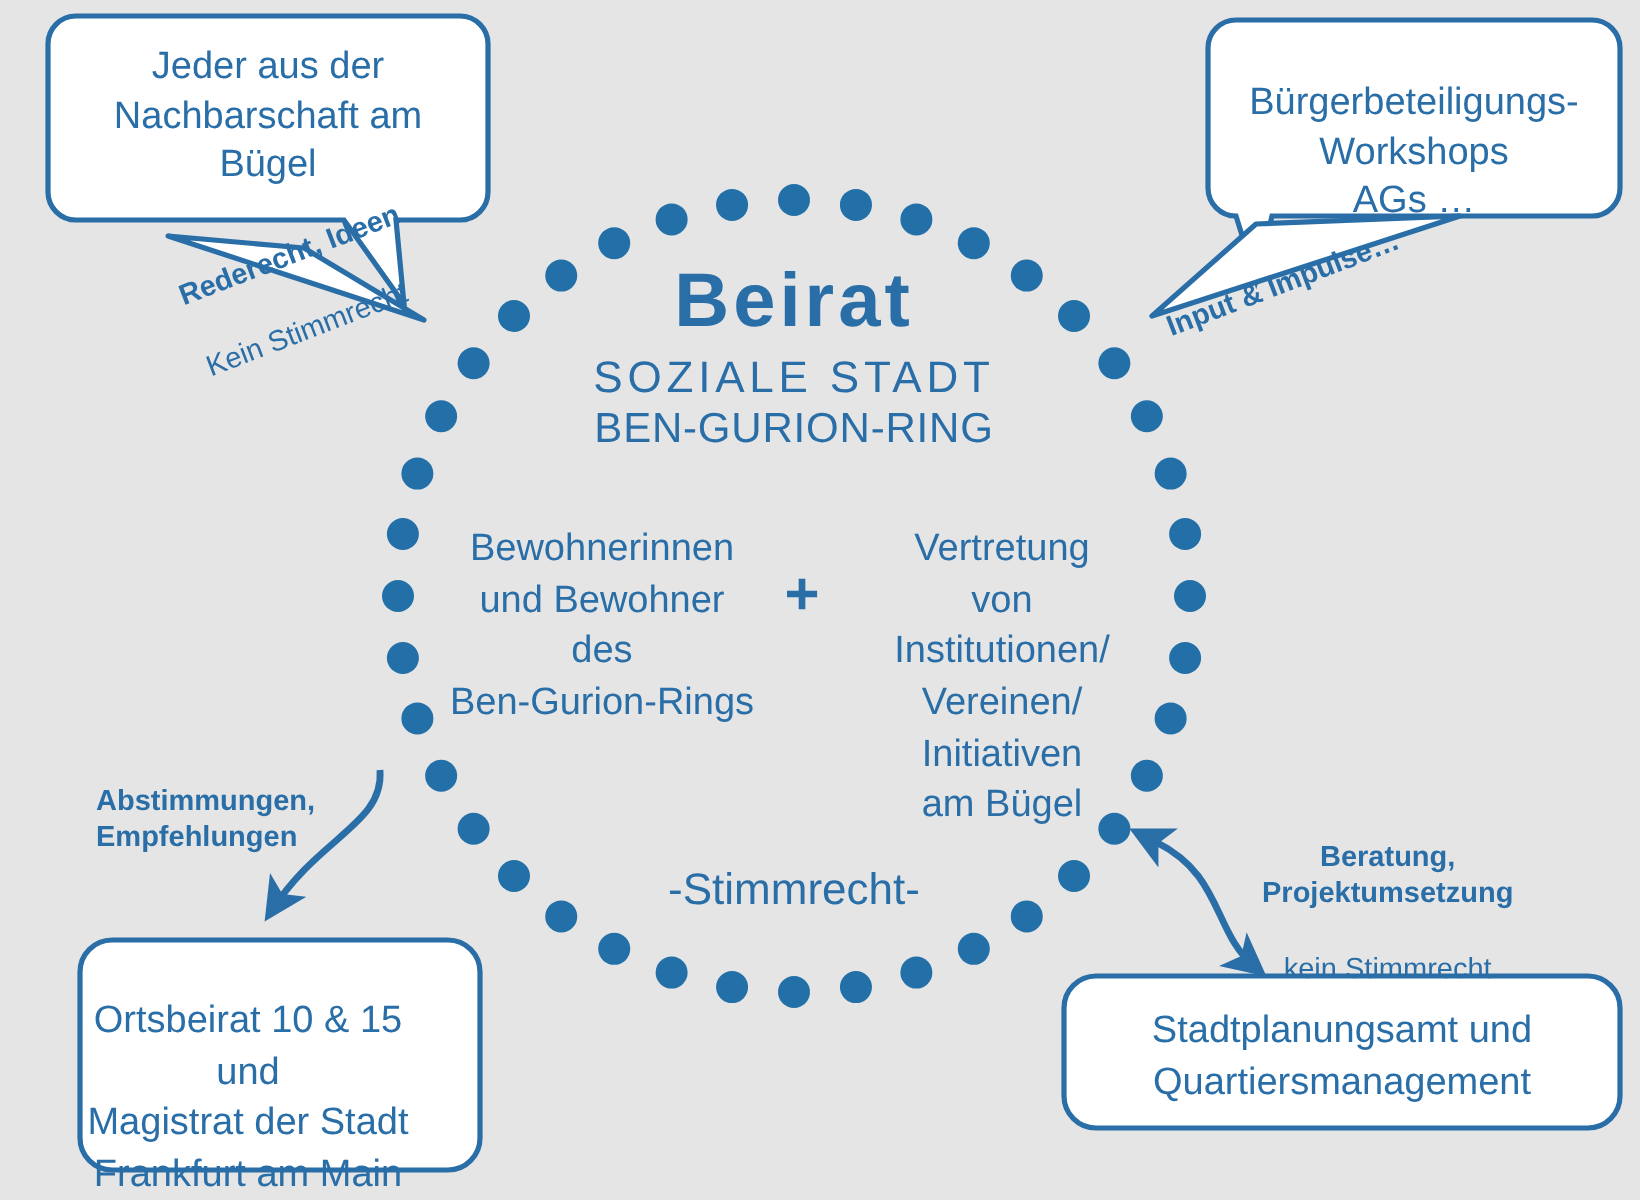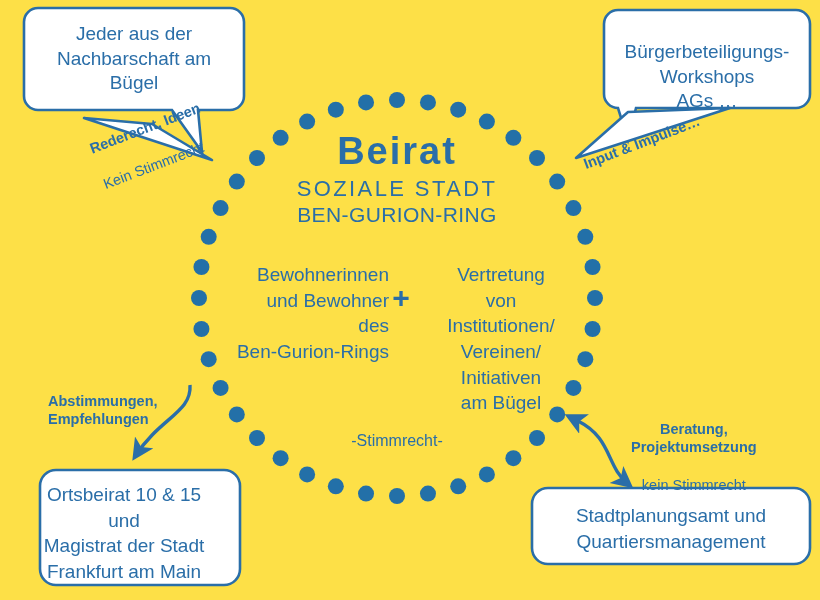--- a/index.html
+++ b/index.html
@@ -7,21 +7,21 @@
     padding: 0;
     background: #ffffff;
   }
   body {
     font-family: "Liberation Sans", sans-serif;
   }
   #stage {
     position: relative;
     width: 820px;
     height: 600px;
-    background: #fde047;
+    background: #e5e5e5;
     overflow: hidden;
   }
   svg.layer {
     position: absolute;
     left: 0;
     top: 0;
     width: 820px;
     height: 600px;
   }
   
@@ -61,21 +61,21 @@
   .col-text {
     font-size: 19px;
     line-height: 1.35;
   }
   .plus {
     font-size: 30px;
     font-weight: bold;
     line-height: 1;
   }
   .stimm {
-    font-size: 16px;
+    font-size: 22px;
   }
   .edge-label {
     position: absolute;
     color: #2a6ea8;
     line-height: 1.25;
     white-space: pre-line;
   }
   .lbl-bold {
     font-weight: bold;
     font-size: 14.5px;
@@ -197,33 +197,33 @@
   </svg>
 
   <div class="txt bubble-text" style="left:24px; top:22px; width:220px;">Jeder aus der
 Nachbarschaft am
 Bügel</div>
 
   <div class="txt bubble-text" style="left:604px; top:40px; width:206px;">Bürgerbeteiligungs-
 Workshops
 AGs …</div>
 
-  <div class="txt box-text" style="left:40px; top:482px; width:168px;">Ortsbeirat 10 &amp; 15
+  <div class="txt box-text" style="left:40px; top:498px; width:168px;">Ortsbeirat 10 &amp; 15
 und
 Magistrat der Stadt
 Frankfurt am Main</div>
 
   <div class="txt box-text" style="left:532px; top:503px; width:278px;">Stadtplanungsamt und
 Quartiersmanagement</div>
 
   <div class="txt ring-title" style="left:247px; top:132px; width:300px;">Beirat</div>
   <div class="txt ring-sub1" style="left:247px; top:177px; width:300px;">SOZIALE STADT</div>
   <div class="txt ring-sub2" style="left:247px; top:203px; width:300px;">BEN-GURION-RING</div>
 
-  <div class="txt col-text" style="left:213px; top:262px; width:176px;text-align:right;">Bewohnerinnen
+  <div class="txt col-text" style="left:213px; top:262px; width:176px;">Bewohnerinnen
 und Bewohner
 des
 Ben-Gurion-Rings</div>
   <div class="txt plus" style="left:389px; top:283px; width:24px;">+</div>
   <div class="txt col-text" style="left:413px; top:262px; width:176px;">Vertretung
 von
 Institutionen/
 Vereinen/
 Initiativen
 am Bügel</div>

